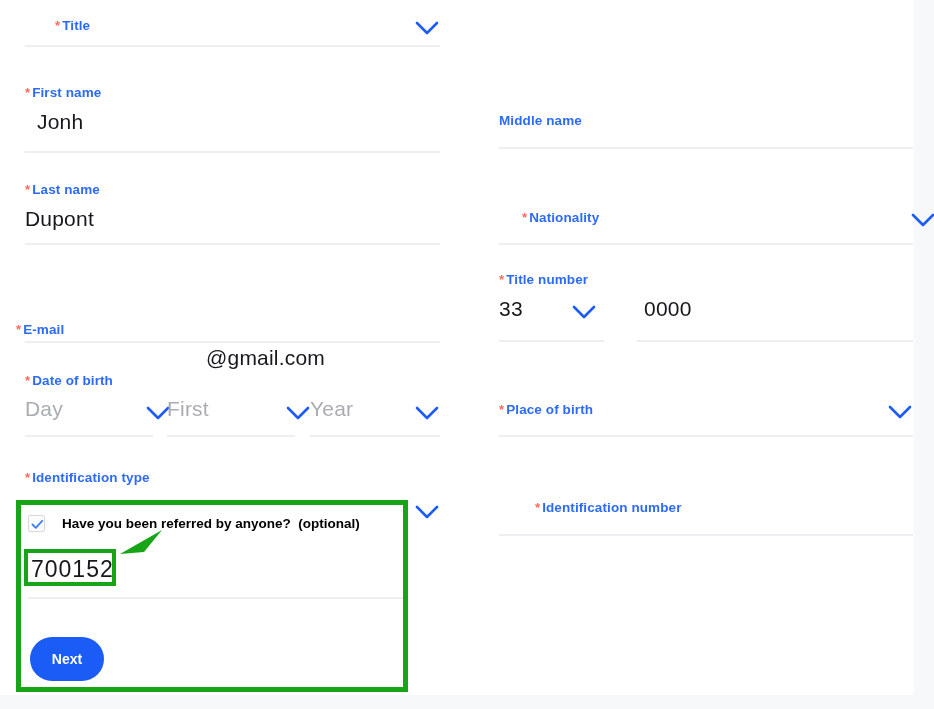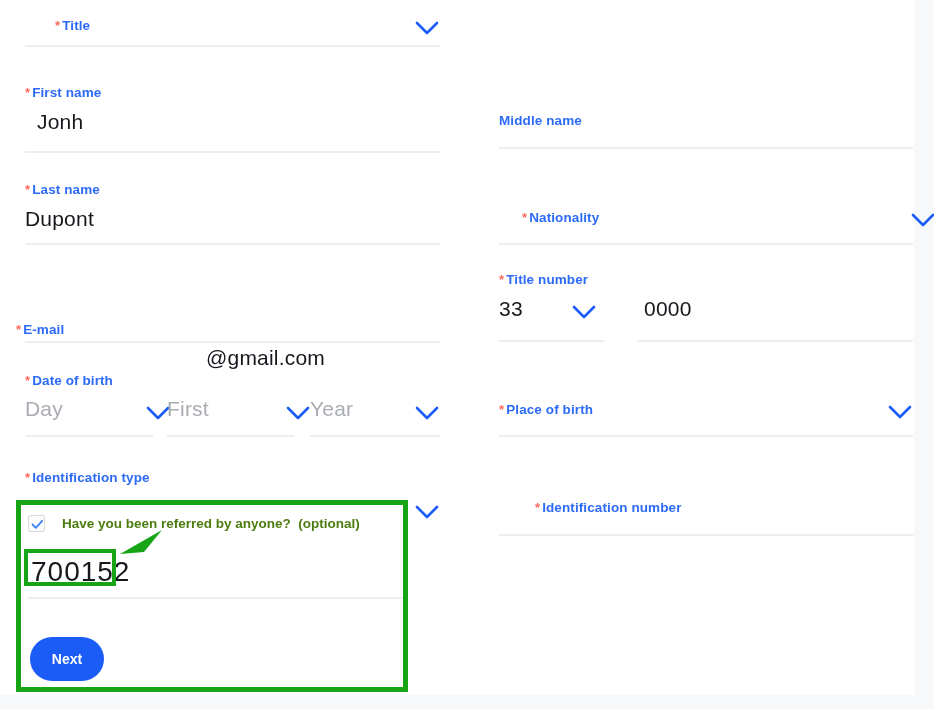--- a/index.html
+++ b/index.html
@@ -81,30 +81,30 @@
     width: 17px; height: 17px;
     border: 1px solid #d8dade;
     border-radius: 2px;
     background: #fbfbfc;
     box-sizing: border-box;
   }
   .chk-box svg { position:absolute; left:2px; top:2px; }
   .chk-text {
     position: absolute;
     font-size: 13.5px;
-    color: #4d7c0f;
+    color: #000000;
     font-weight: 600;
     white-space: nowrap;
   }
   .chk-text .opt { font-weight: 600; }
 
   
   .ref-value {
     position: absolute;
-    font-size: 28px;
+    font-size: 23px;
     color: #16181d;
     letter-spacing: 1px;
     white-space: nowrap;
   }
 
   
   .next-btn {
     position: absolute;
     background: #1a5cf5;
     color: #ffffff;

